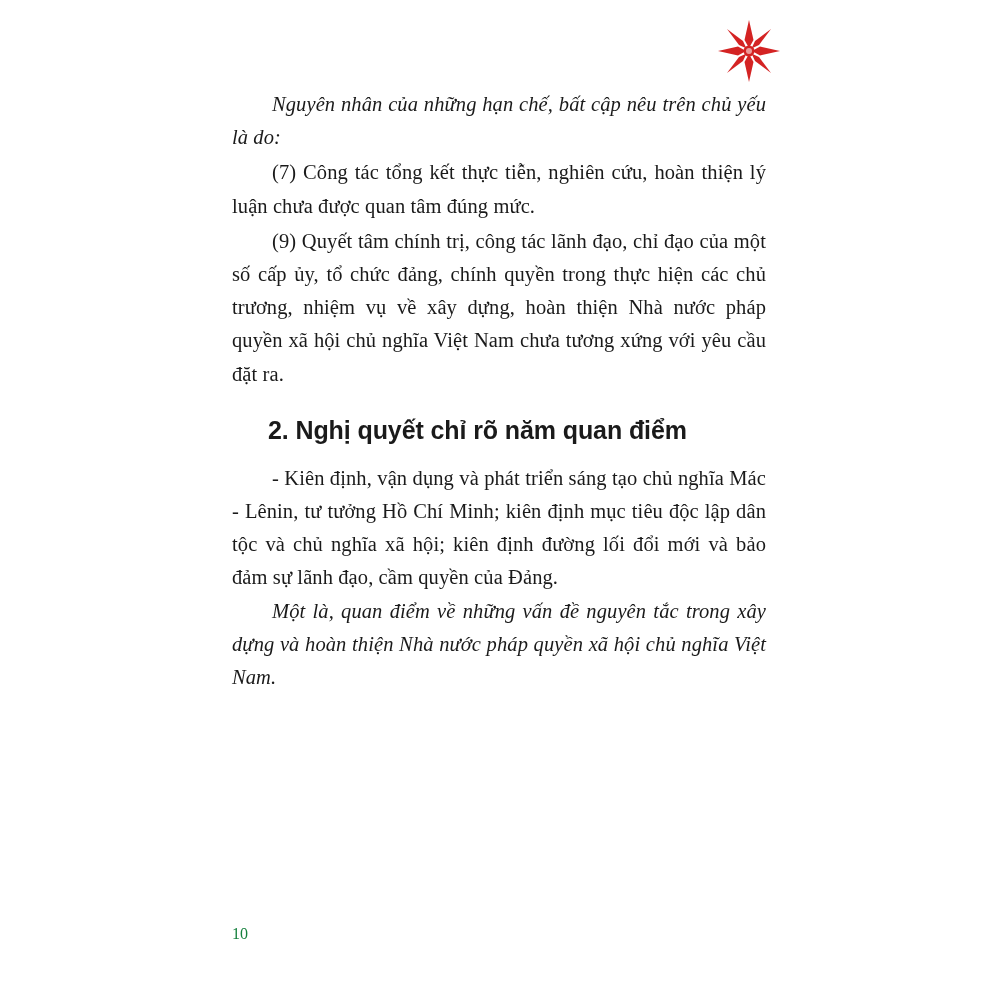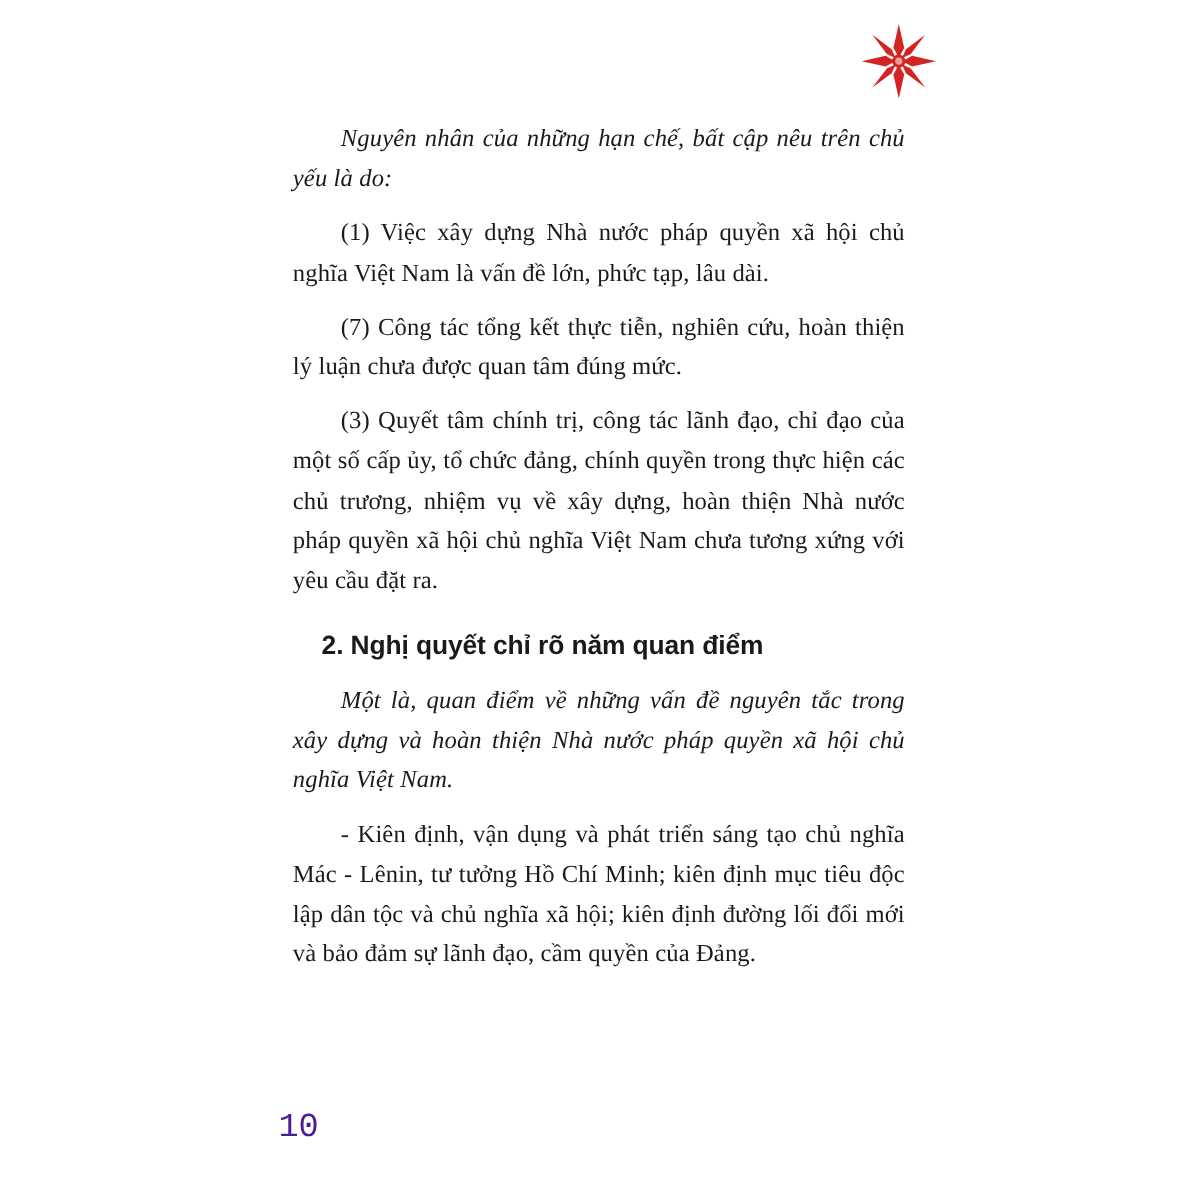--- a/index.html
+++ b/index.html
@@ -31,21 +31,21 @@
   }
 
   .content {
     position: absolute;
     left: 232px;
     top: 88px;
     width: 534px;
   }
 
   p {
-    margin: 12px;
+    margin: 0;
     font-size: 20.5px;
     line-height: 1.62;
     text-align: justify;
     text-justify: inter-word;
     letter-spacing: 0.1px;
   }
 
   p.indent {
     text-indent: 40px;
   }
@@ -53,35 +53,35 @@
   p.italic {
     font-style: italic;
   }
 
   .para-gap {
     margin-top: 2px;
   }
 
   h2.heading {
     font-family: "Liberation Sans", sans-serif;
-    font-size: 22px;
+    font-size: 25px;
     font-weight: bold;
     margin: 22px 0 14px 0;
     text-indent: 36px;
     letter-spacing: -0.1px;
     line-height: 1.4;
   }
 
   .folio {
     position: absolute;
     left: 232px;
     top: 925px;
-    font-size: 28px;
-    font-family: Liberation Mono, monospace;
-    color: #4c1d95;
+    font-size: 16px;
+    font-family: Liberation Serif, serif;
+    color: #15803d;
   }
 </style>
 </head>
 <body>
 
 <div class="page">
 
   <div class="ornament">
     <svg viewBox="0 0 66 66" width="66" height="66" aria-hidden="true">
       <g fill="#d42323">
@@ -96,30 +96,29 @@
         <circle cx="33" cy="33" r="5.5"></circle>
       </g>
       <circle cx="33" cy="33" r="3" fill="#ffffff" opacity="0.55"></circle>
     </svg>
   </div>
 
   <div class="content">
 
     <p class="indent italic">Nguyên nhân của những hạn chế, bất cập nêu trên chủ yếu là do:</p>
 
-    <p class="indent para-gap">(1) Việc xây dựng Nhà nước pháp quyền xã hội chủ nghĩa Việt Nam là vấn đề lớn, phức tạp, lâu dài.</p>
 
     <p class="indent para-gap">(7) Công tác tổng kết thực tiễn, nghiên cứu, hoàn thiện lý luận chưa được quan tâm đúng mức.</p>
 
-    <p class="indent para-gap">(3) Quyết tâm chính trị, công tác lãnh đạo, chỉ đạo của một số cấp ủy, tổ chức đảng, chính quyền trong thực hiện các chủ trương, nhiệm vụ về xây dựng, hoàn thiện Nhà nước pháp quyền xã hội chủ nghĩa Việt Nam chưa tương xứng với yêu cầu đặt ra.</p>
+    <p class="indent para-gap">(9) Quyết tâm chính trị, công tác lãnh đạo, chỉ đạo của một số cấp ủy, tổ chức đảng, chính quyền trong thực hiện các chủ trương, nhiệm vụ về xây dựng, hoàn thiện Nhà nước pháp quyền xã hội chủ nghĩa Việt Nam chưa tương xứng với yêu cầu đặt ra.</p>
 
     <h2 class="heading">2. Nghị quyết chỉ rõ năm quan điểm</h2>
 
+    <p class="indent para-gap">- Kiên định, vận dụng và phát triển sáng tạo chủ nghĩa Mác - Lênin, tư tưởng Hồ Chí Minh; kiên định mục tiêu độc lập dân tộc và chủ nghĩa xã hội; kiên định đường lối đổi mới và bảo đảm sự lãnh đạo, cầm quyền của Đảng.</p>
+
     <p class="indent italic">Một là, quan điểm về những vấn đề nguyên tắc trong xây dựng và hoàn thiện Nhà nước pháp quyền xã hội chủ nghĩa Việt Nam.</p>
-
-    <p class="indent para-gap">- Kiên định, vận dụng và phát triển sáng tạo chủ nghĩa Mác - Lênin, tư tưởng Hồ Chí Minh; kiên định mục tiêu độc lập dân tộc và chủ nghĩa xã hội; kiên định đường lối đổi mới và bảo đảm sự lãnh đạo, cầm quyền của Đảng.</p>
 
 
   </div>
 
   <div class="folio">10</div>
 
 </div>
 
 </body></html>

